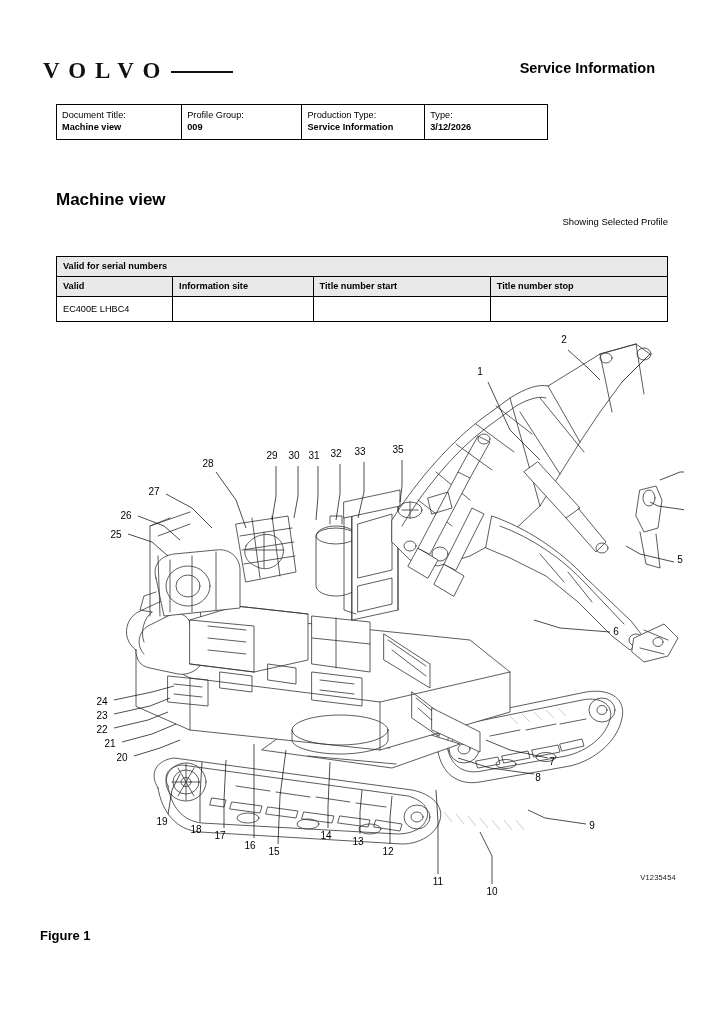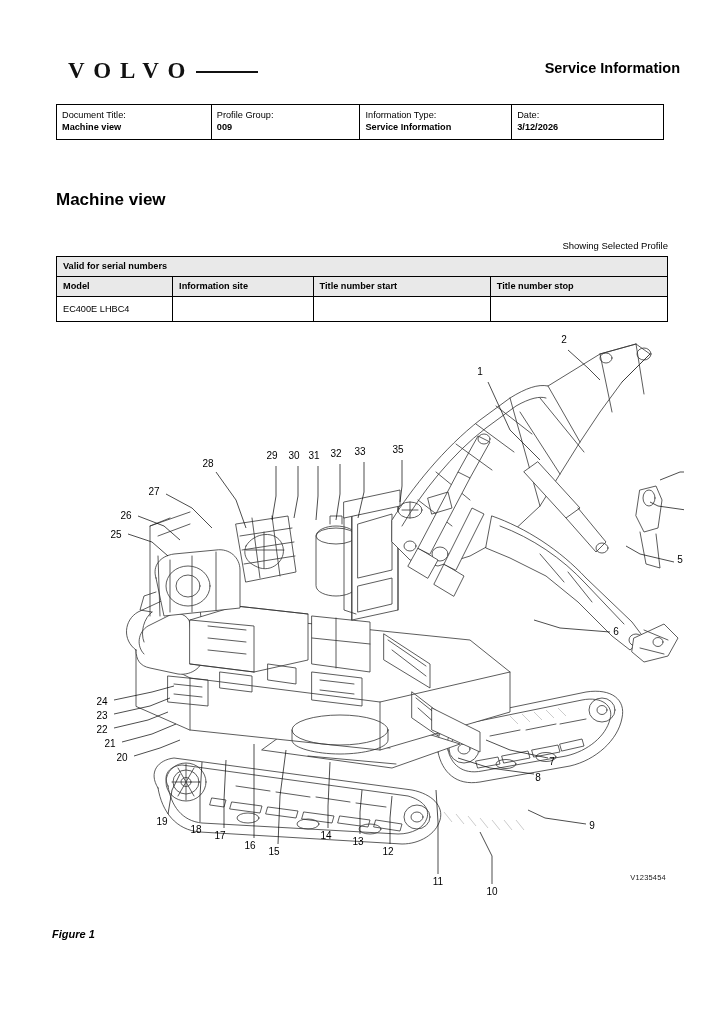--- a/index.html
+++ b/index.html
@@ -17,21 +17,21 @@
   }
   .page {
     position: absolute;
     left: 0; top: 0;
     width: 724px;
     height: 1024px;
   }
   
   .header {
     position: absolute;
-    left: 68px;
+    left: 43px;
     top: 58px;
     width: 612px;
     height: 36px;
     text-decoration: underline;
   }
   .volvo-logo {
     position: absolute;
     left: 0;
     top: 0;
     font-family: "Liberation Serif", serif;
@@ -61,21 +61,21 @@
     top: 2px;
     font-size: 14.5px;
     font-weight: bold;
   }
 
   
   .info-table {
     position: absolute;
     left: 56px;
     top: 104px;
-    width: 608px;
+    width: 492px;
     border: 1px solid #000;
     border-collapse: collapse;
     font-size: 9.2px;
   }
   .info-table td {
     border: 1px solid #000;
     padding: 4px 5px 5px 5px;
     vertical-align: top;
     line-height: 1.35;
   }
@@ -86,21 +86,21 @@
   .doc-title {
     position: absolute;
     left: 56px;
     top: 190px;
     font-size: 17px;
     font-weight: bold;
   }
   .showing-profile {
     position: absolute;
     right: 56px;
-    top: 240px;
+    top: 216px;
     font-size: 9.5px;
   }
 
   
   .serial-table {
     position: absolute;
     left: 56px;
     top: 256px;
     width: 612px;
     border-collapse: collapse;
@@ -129,33 +129,32 @@
   .figure-area {
     position: absolute;
     left: 40px;
     top: 320px;
     width: 644px;
     height: 580px;
   }
   .figure-svg { display: block; }
   .fig-code {
     position: absolute;
-    right: 18px;
+    right: 8px;
     bottom: 18px;
     font-size: 7.5px;
     letter-spacing: 0.2px;
     color: #222;
   }
   .figure-caption {
     position: absolute;
-    left: 52px;
+    left: 40px;
     top: 928px;
-    font-size: 11px;
-    font-weight: bold;
-    font-style: italic;
+    font-size: 13px;
+    font-weight: bold;
   }
   .callout {
     font-family: "Liberation Sans", sans-serif;
     font-size: 10px;
     fill: #000;
   }
   .leader {
     stroke: #000;
     stroke-width: 0.7;
     fill: none;
@@ -177,41 +176,41 @@
         <tr>
       <td style="width:25.5%">
         <span class="cell-label">Document Title:</span>
         <span class="cell-value">Machine view</span>
       </td>
       <td style="width:24.5%">
         <span class="cell-label">Profile Group:</span>
         <span class="cell-value">009</span>
       </td>
       <td style="width:25%">
-        <span class="cell-label">Information Type:</span>
+        <span class="cell-label">Production Type:</span>
         <span class="cell-value">Service Information</span>
       </td>
       <td style="width:25%">
-        <span class="cell-label">Date:</span>
+        <span class="cell-label">Type:</span>
         <span class="cell-value">3/12/2026</span>
       </td>
     </tr>
   </tbody>
     </table>
 
   <div class="doc-title">Machine view</div>
   <div class="showing-profile">Showing Selected Profile</div>
 
   <table class="serial-table">
     <tbody>
         <tr class="band">
       <td colspan="4">Valid for serial numbers</td>
     </tr>
     <tr class="head">
-      <td style="width:19%">Model</td>
+      <td style="width:19%">Valid</td>
       <td style="width:23%">Information site</td>
       <td style="width:29%">Title number start</td>
       <td style="width:29%">Title number stop</td>
     </tr>
     <tr class="data">
       <td>EC400E LHBC4</td>
       <td></td>
       <td></td>
       <td></td>
     </tr>

